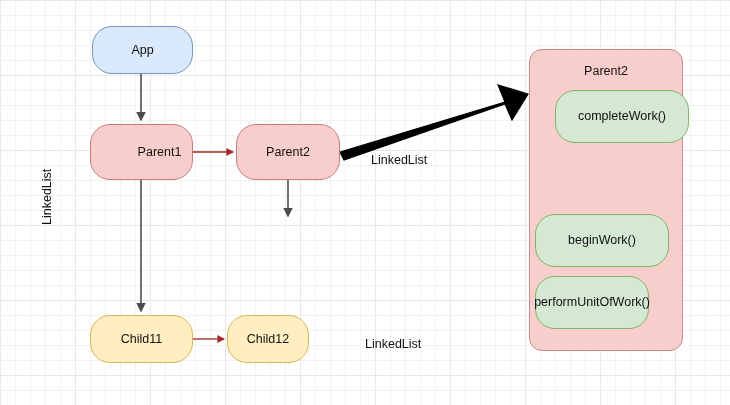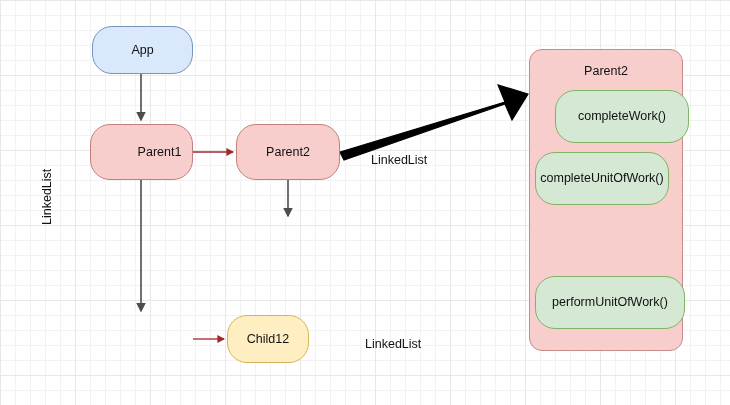--- a/index.html
+++ b/index.html
@@ -107,32 +107,33 @@
 
   <div class="label label-vert" style="left:40px; top:225px;">LinkedList</div>
 
   <div class="node node-blue" style="left:92px; top:26px; width:101px; height:48px;">App</div>
 
   <div class="node node-red" style="left:90px; top:124px; width:103px; height:56px;padding-left:36px;">Parent1</div>
 
   <div class="node node-red" style="left:236px; top:124px; width:104px; height:56px;">Parent2</div>
 
 
+  <div class="node node-yellow" style="left:90px; top:315px; width:103px; height:48px;">Child11</div>
 
   <div class="node node-yellow" style="left:227px; top:315px; width:82px; height:48px;">Child12</div>
 
   <div class="label" style="left:371px; top:153px;">LinkedList</div>
 
   <div class="label" style="left:365px; top:337px;">LinkedList</div>
 
   <div class="panel" style="left:529px; top:49px; width:154px; height:302px;">
 
     <div class="panel-title" style="top:14px;">Parent2</div>
 
     <div class="node node-green" style="left:5px; top:40px; width:134px; height:53px;margin-left:20px;">completeWork()</div>
 
-    <div class="node node-green" style="left:5px; top:102px; width:134px; height:53px;">completeUnitOfWork()</div>
 
+    <div class="node node-green" style="left:5px; top:164px; width:134px; height:53px;">beginWork()</div>
 
-    <div class="node node-green" style="left:5px; top:226px; width:150px; height:53px;">performUnitOfWork()</div>
+    <div class="node node-green" style="left:5px; top:226px; width:114px; height:53px;">performUnitOfWork()</div>
   </div>
 
 </div>
 
 </body></html>

